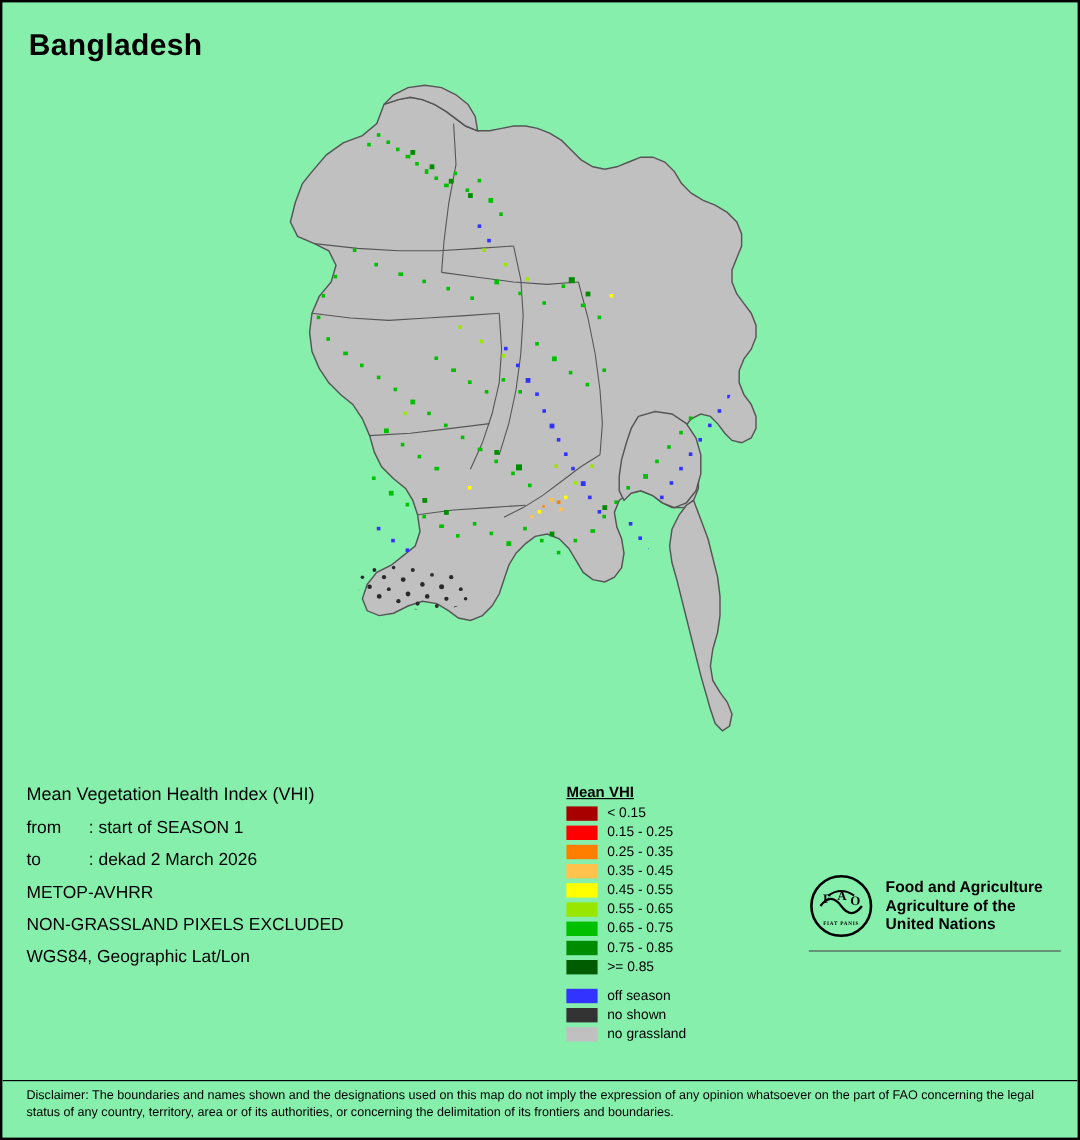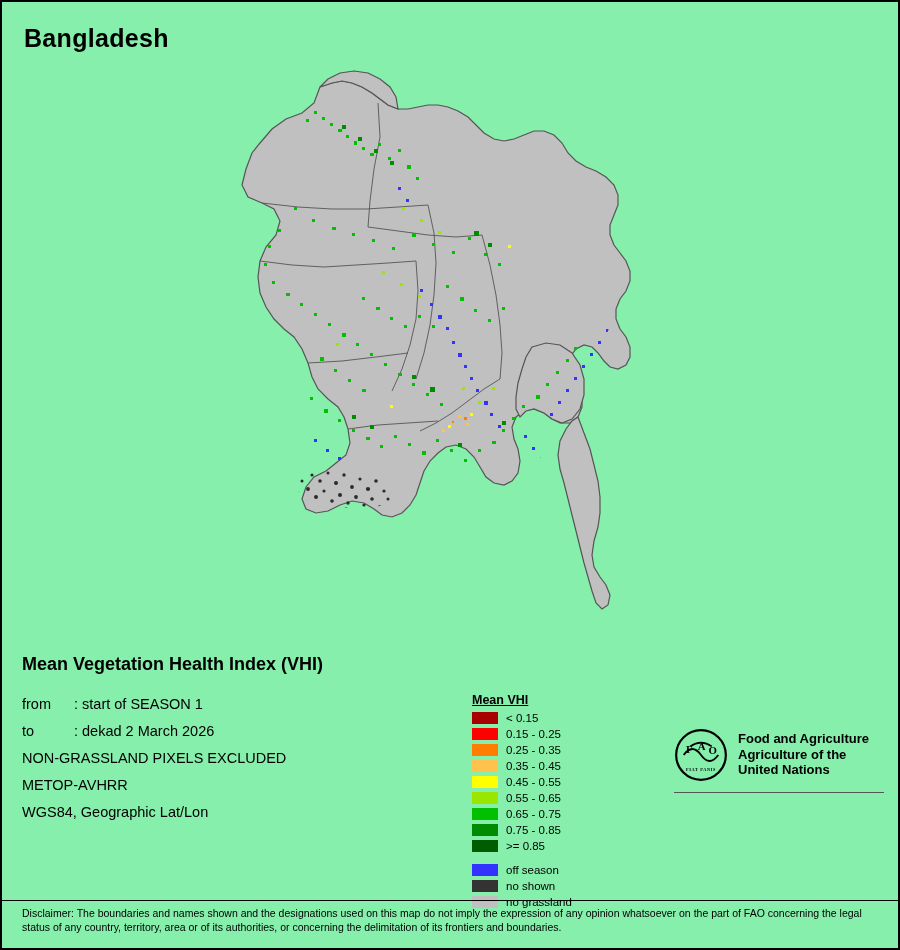--- a/index.html
+++ b/index.html
@@ -41,44 +41,43 @@
   #map-svg { display: block; }
 
   
   #meta {
     position: absolute;
     left: 20px;
     top: 652px;
     width: 430px;
   }
   #meta .meta-title {
-    font-size: 18px;
-    font-weight: bold;
-    margin-bottom: 21px;
+    font-size: 15px;
+    font-weight: normal;
+    margin-bottom: 11px;
   }
   #meta .meta-row {
     font-size: 14.5px;
     margin-bottom: 11px;
     white-space: nowrap;
   }
   #meta .meta-row .lbl {
     display: inline-block;
     width: 52px;
   }
   #meta .meta-line {
     font-size: 14.5px;
     margin-bottom: 11px;
   }
 
   
   #legend {
     position: absolute;
     left: 470px;
     top: 651px;
-    margin-top: 40px;
   }
   #legend .legend-title {
     font-size: 12.5px;
     font-weight: bold;
     text-decoration: underline;
     margin-bottom: 5px;
   }
   .legend-item {
     display: flex;
     align-items: flex-start;
@@ -397,22 +396,22 @@
   </div>
 
   <div id="meta">
     <div class="meta-title">Mean Vegetation Health Index (VHI)</div>
     <div class="meta-row">
       <span class="lbl">from</span><span>: start of SEASON 1</span>
     </div>
     <div class="meta-row">
       <span class="lbl">to</span><span>: dekad 2 March 2026</span>
     </div>
+    <div class="meta-line">METOP-AVHRR</div>
     <div class="meta-line">NON-GRASSLAND PIXELS EXCLUDED</div>
-    <div class="meta-line">METOP-AVHRR</div>
     <div class="meta-line">WGS84, Geographic Lat/Lon</div>
   </div>
 
   <div id="legend">
     <div class="legend-title">Mean VHI</div>
 
     <div class="legend-item">
       <span class="legend-swatch" style="background:#a80000"></span>
       <span class="legend-label">&lt; 0.15</span>
     </div>

